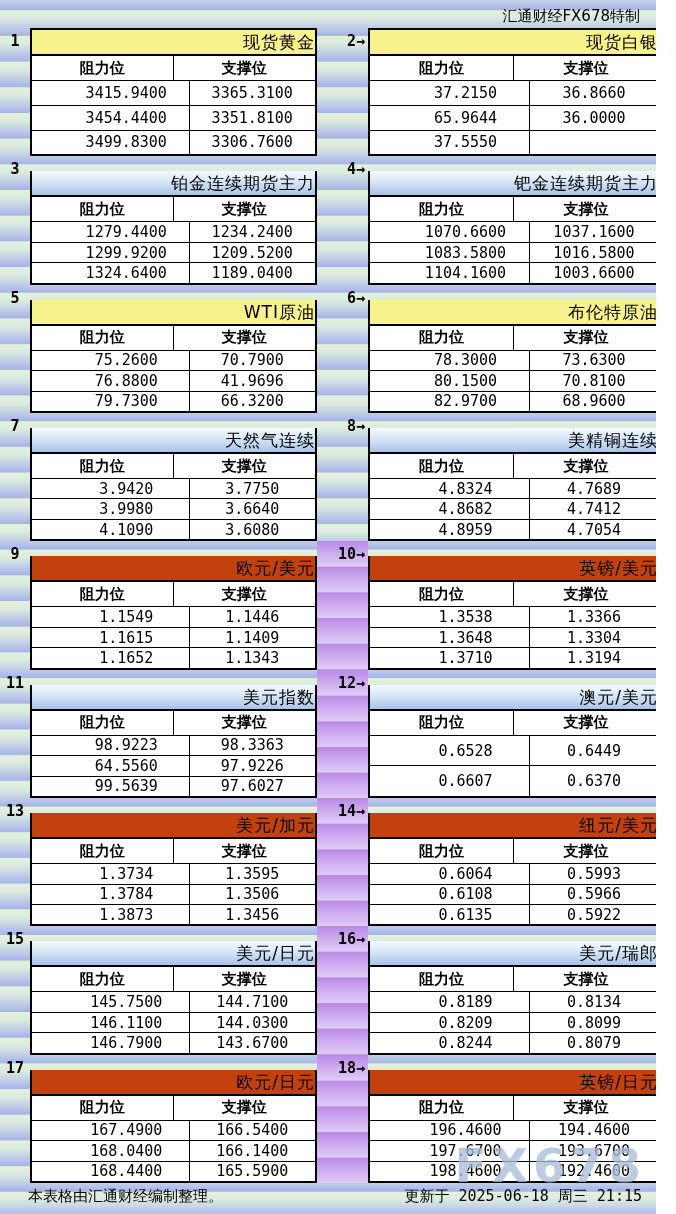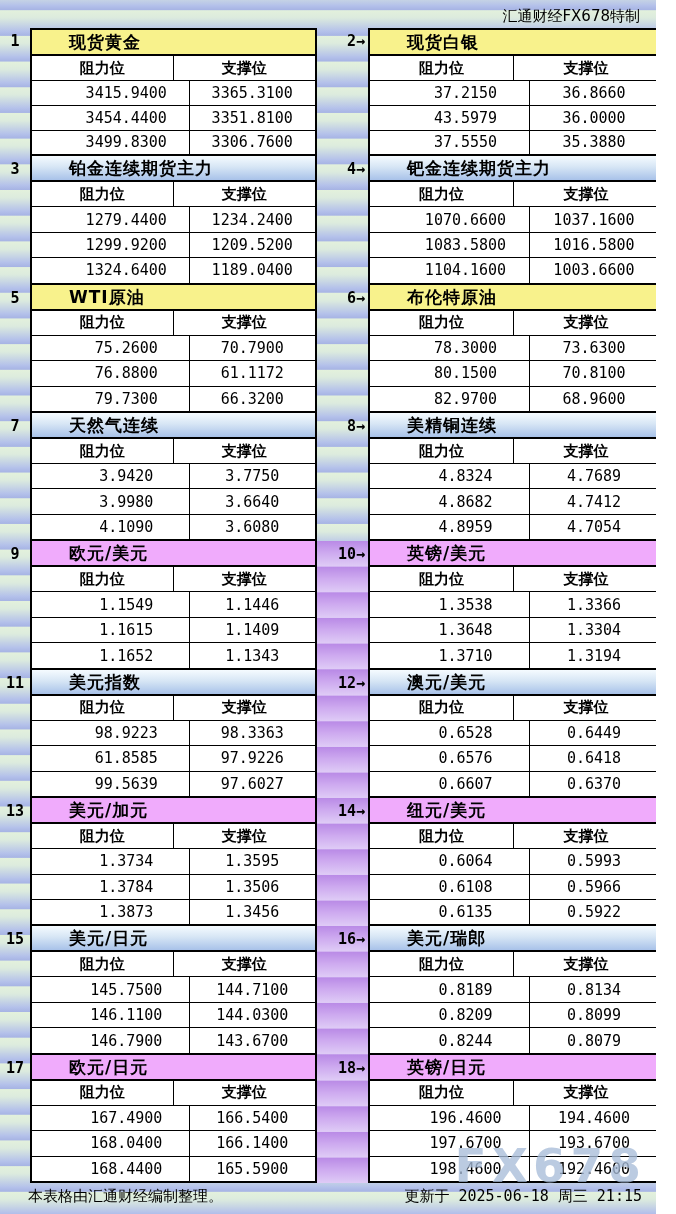--- a/index.html
+++ b/index.html
@@ -35,32 +35,32 @@
     background-image:linear-gradient(180deg,#b98ae6 0%,#cda9ef 45%,#dfccf6 100%);
     background-size:100% 25.66px;
   }
   .tbl {
     flex:0 0 287px; width:287px;
     display:flex; flex-direction:column;
     border:2px solid #000; box-sizing:border-box;
     background:#fff;
   }
   .tbl.right { flex:0 0 292px; width:292px; }
-  .block:not(:first-child) .tbl { border-top:none; }
+  .block:not(:first-child) .tbl { border-top:none;margin-top:15px; }
   .margin-right { width:16px; flex:0 0 16px; }
   .tbl-title {
     flex:0 0 26px;
     border-bottom:2px solid #000; box-sizing:border-box;
-    text-align:left; font-weight:bold; font-size:17px; line-height:24px;
+    text-align:right; font-weight:normal; font-size:17px; line-height:24px;
     letter-spacing:1px;
     padding-left:37px;
   }
   .tbl-title.theme-yellow { background:#f8f28c; }
   .tbl-title.theme-blue   { background:linear-gradient(180deg,#f5fbff 0%,#d7e6f5 45%,#a8c2e9 100%); }
-  .tbl-title.theme-purple { background:#f0abfc; }
+  .tbl-title.theme-purple { background:#c2410c; }
   .tbl-head { flex:0 0 25px; display:flex; border-bottom:1px solid #000; box-sizing:border-box; }
   .tbl-head .cell { font-weight:bold; font-size:15px; }
   .tbl-row { flex:1 1 auto; display:flex; border-bottom:1px solid #000; box-sizing:border-box;padding-left:32px; }
   .tbl-row:last-child { border-bottom:none;justify-content:space-between; }
   .cell {
     width:50%; box-sizing:border-box;
     display:flex; align-items:center; justify-content:center;
     font-size:15px;
     font-family:"DejaVu Sans Mono","Liberation Mono",monospace;
   }
@@ -114,26 +114,25 @@
           <div class="tbl-title theme-yellow">现货白银</div>
           <div class="tbl-head">
             <div class="cell first">阻力位</div>
             <div class="cell">支撑位</div>
           </div>
           <div class="tbl-row">
             <div class="cell first">37.2150</div>
             <div class="cell">36.8660</div>
           </div>
           <div class="tbl-row">
-            <div class="cell first">43.5979</div>
+            <div class="cell first">65.9644</div>
             <div class="cell">36.0000</div>
           </div>
           <div class="tbl-row">
             <div class="cell first">37.5550</div>
-            <div class="cell">35.3880</div>
           </div>
         </div>
         <div class="margin-right"></div>
       </div>
       <div class="block">
         <div class="numcol"><span>3</span></div>
         <div class="tbl left">
           <div class="tbl-title theme-blue">铂金连续期货主力</div>
           <div class="tbl-head">
             <div class="cell first">阻力位</div>
@@ -181,21 +180,21 @@
           <div class="tbl-head">
             <div class="cell first">阻力位</div>
             <div class="cell">支撑位</div>
           </div>
           <div class="tbl-row">
             <div class="cell first">75.2600</div>
             <div class="cell">70.7900</div>
           </div>
           <div class="tbl-row">
             <div class="cell first">76.8800</div>
-            <div class="cell">61.1172</div>
+            <div class="cell">41.9696</div>
           </div>
           <div class="tbl-row">
             <div class="cell first">79.7300</div>
             <div class="cell">66.3200</div>
           </div>
         </div>
         <div class="gap"><span>6</span><span>→</span></div>
         <div class="tbl right">
           <div class="tbl-title theme-yellow">布伦特原油</div>
           <div class="tbl-head">
@@ -309,42 +308,38 @@
           <div class="tbl-title theme-blue">美元指数</div>
           <div class="tbl-head">
             <div class="cell first">阻力位</div>
             <div class="cell">支撑位</div>
           </div>
           <div class="tbl-row">
             <div class="cell first">98.9223</div>
             <div class="cell">98.3363</div>
           </div>
           <div class="tbl-row">
-            <div class="cell first">61.8585</div>
+            <div class="cell first">64.5560</div>
             <div class="cell">97.9226</div>
           </div>
           <div class="tbl-row">
             <div class="cell first">99.5639</div>
             <div class="cell">97.6027</div>
           </div>
         </div>
         <div class="gap purple"><span>12</span><span>→</span></div>
         <div class="tbl right">
           <div class="tbl-title theme-blue">澳元/美元</div>
           <div class="tbl-head">
             <div class="cell first">阻力位</div>
             <div class="cell">支撑位</div>
           </div>
           <div class="tbl-row">
             <div class="cell first">0.6528</div>
             <div class="cell">0.6449</div>
-          </div>
-          <div class="tbl-row">
-            <div class="cell first">0.6576</div>
-            <div class="cell">0.6418</div>
           </div>
           <div class="tbl-row">
             <div class="cell first">0.6607</div>
             <div class="cell">0.6370</div>
           </div>
         </div>
         <div class="margin-right"></div>
       </div>
       <div class="block">
         <div class="numcol"><span>13</span></div>

